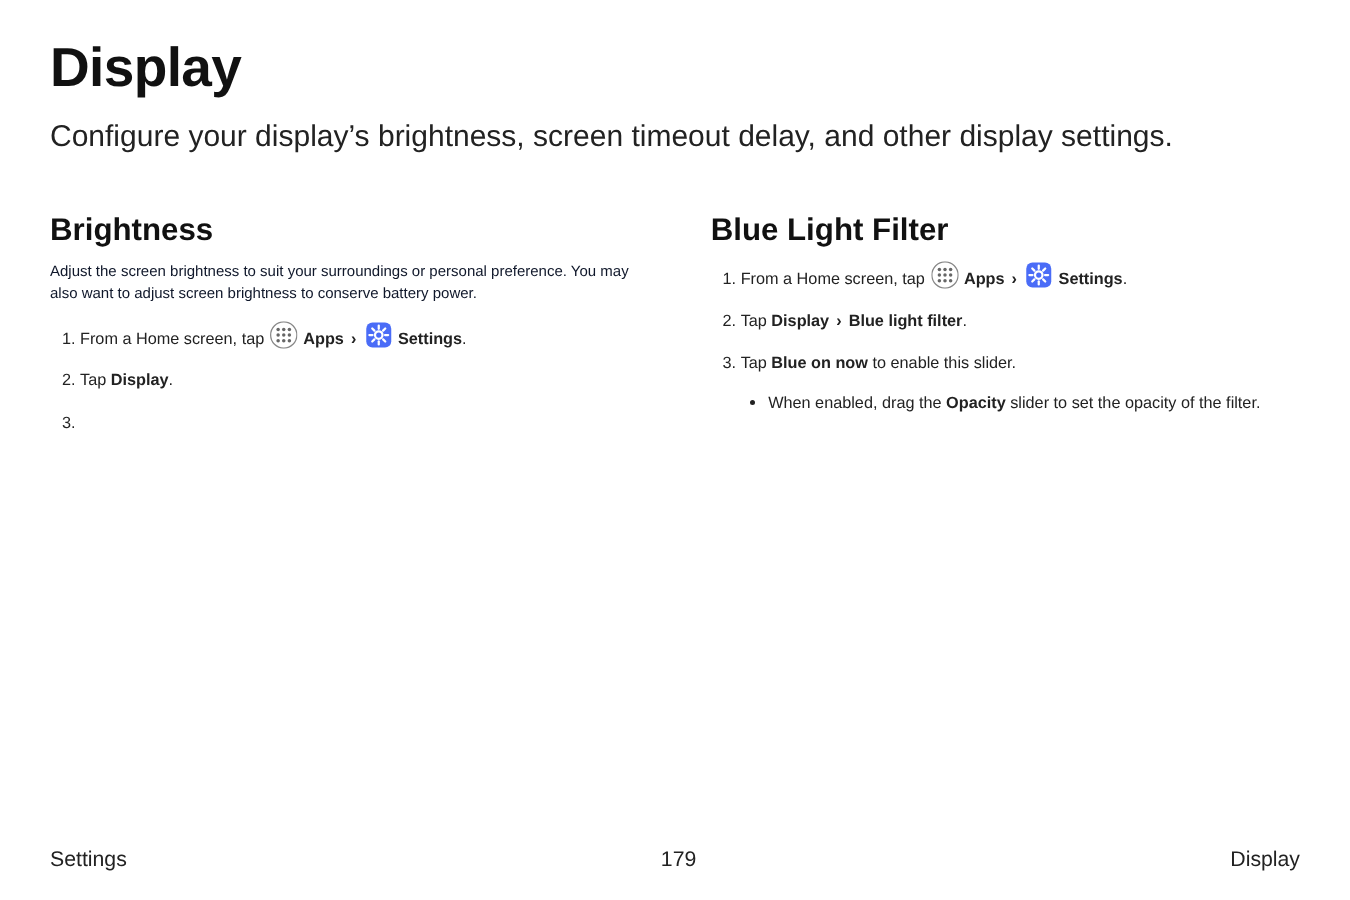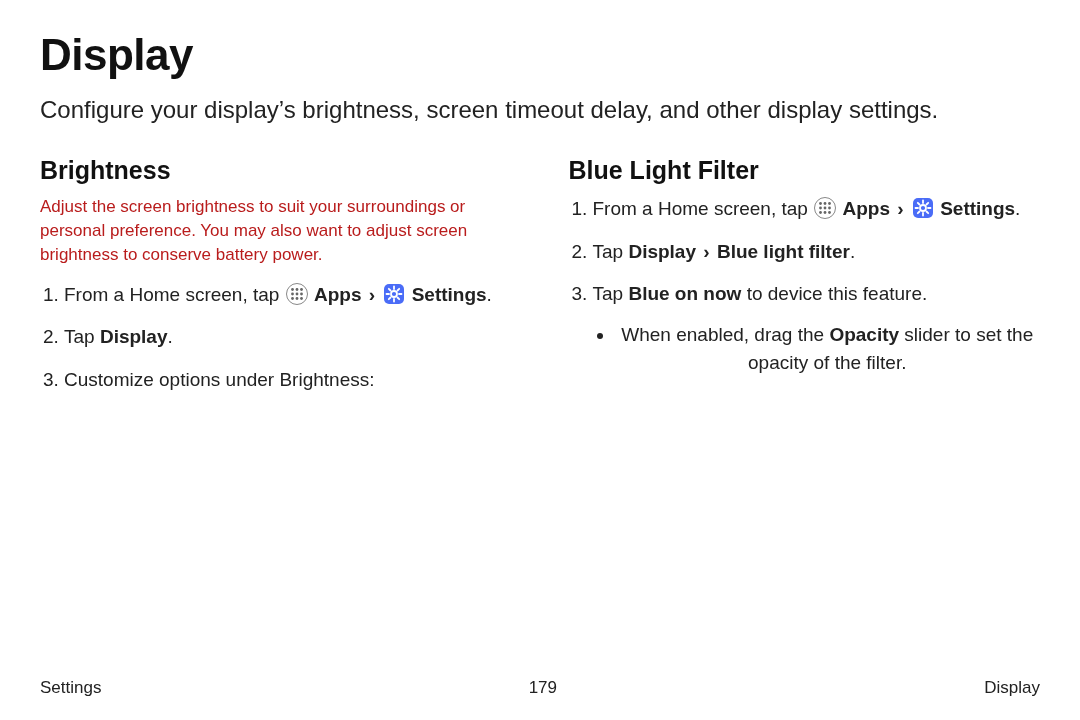--- a/index.html
+++ b/index.html
@@ -13,58 +13,57 @@
   .page-title {
     font-size: 44px;
     font-weight: 800;
     letter-spacing: -0.5px;
     margin-bottom: 14px;
   }
   .intro {
     font-size: 24px;
     font-weight: 400;
     line-height: 1.35;
-    margin-bottom: 30px;
+    margin-bottom: 44px;
     color: #222;
   }
   .columns {
     display: flex;
     gap: 57px;
   }
   .col { flex: 1; }
   .section-title {
     font-size: 25px;
     font-weight: 800;
     margin-bottom: 10px;
   }
   .section-desc {
-    font-size: 17px;
+    font-size: 12px;
     line-height: 1.4;
     margin-bottom: 14px;
-    color: #b91c1c;
+    color: #0f172a;
   }
   ol.steps {
     list-style: decimal;
     padding-left: 24px;
-    font-size: 19px;
+    font-size: 13px;
     color: #222;
   }
   ol.steps > li {
     margin-bottom: 14px;
     line-height: 1.5;
   }
   ul.bullets {
     list-style: disc;
     padding-left: 22px;
     margin-top: 12px;
   }
   ul.bullets > li {
     margin-bottom: 12px;
     line-height: 1.5;
-    text-align: center;
   }
   .b { font-weight: 700; }
   .chev { font-weight: 700; padding: 0 2px; }
   .icon {
     display: inline-flex;
     align-items: center;
     justify-content: center;
     width: 22px;
     height: 22px;
     vertical-align: -4px;
@@ -137,21 +136,20 @@
             <svg viewBox="0 0 22 22">
               <use href="#settings-glyph"></use>
             </svg>
           </span>
         <span class="b">Settings</span><span>.</span>
       </li>
       <li>
         <span>Tap </span><span class="b">Display</span><span>.</span>
       </li>
       <li>
-        <span>Customize options under Brightness:</span>
       </li>
     </ol>
   </div>
 
   <div class="col">
     <h2 class="section-title">Blue Light Filter</h2>
     <ol class="steps">
       <li>
         <span>From a Home screen, tap </span><span class="icon">
             <svg viewBox="0 0 22 22">
@@ -166,21 +164,21 @@
             </svg>
           </span>
         <span class="b">Settings</span><span>.</span>
       </li>
       <li>
         <span>Tap </span><span class="b">Display</span>
         <span class="b chev">›</span>
         <span class="b">Blue light filter</span><span>.</span>
       </li>
       <li>
-        <span>Tap </span><span class="b">Blue on now</span><span> to device this feature.</span>
+        <span>Tap </span><span class="b">Blue on now</span><span> to enable this slider.</span>
         <ul class="bullets">
           <li>
             <span>When enabled, drag the </span><span class="b">Opacity</span><span> slider to set the opacity of the filter.</span>
           </li>
         </ul>
       </li>
     </ol>
   </div>
 
 </div>

